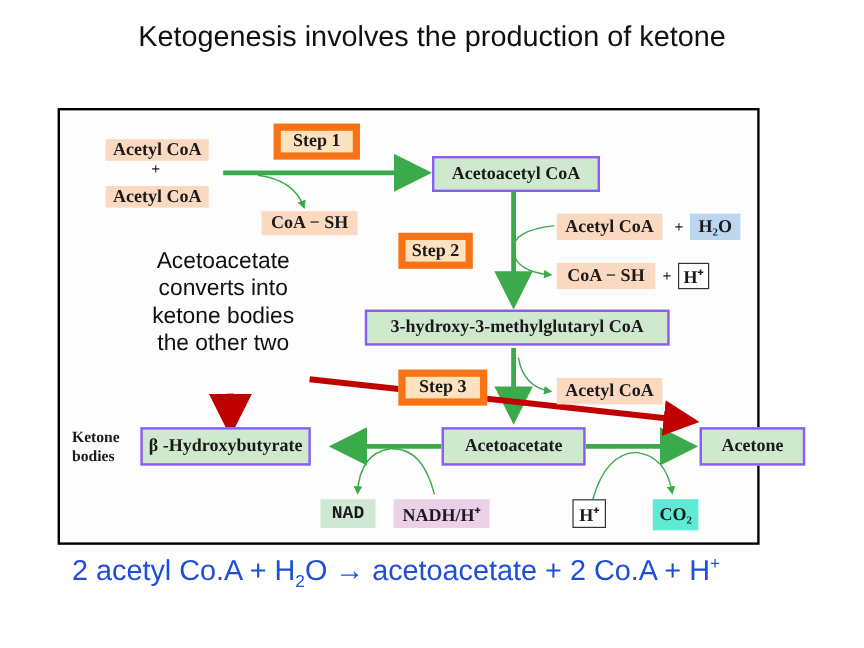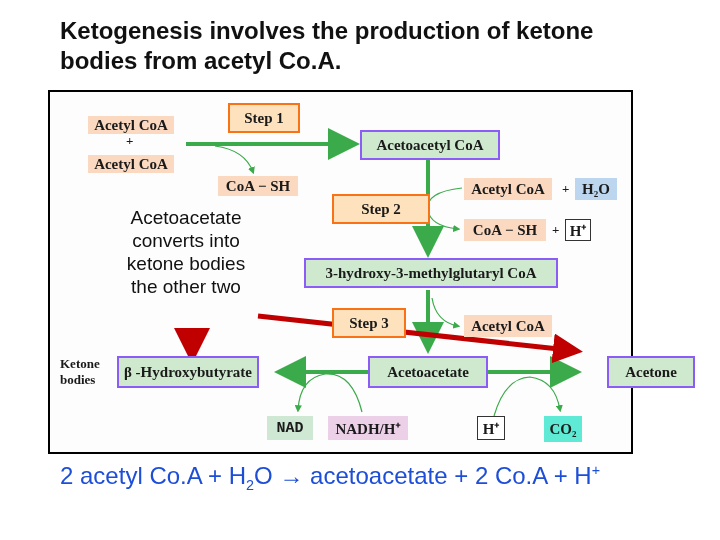--- a/index.html
+++ b/index.html
@@ -1,39 +1,38 @@
 <!DOCTYPE html>
 <html><head>
 <meta charset="utf-8">
 <style>
   html, body { margin:0; padding:0; }
   body { width:720px; height:540px; background:#ffffff; position:relative; overflow:hidden; font-family:"Liberation Sans", sans-serif; }
-  .title { position:absolute; left:60px; top:16px; width:600px; text-align:left; font-size:24px; line-height:30px; color:#111;font-weight:bold; }
+  .title { position:absolute; left:60px; top:16px; width:600px; text-align:center; font-size:24px; line-height:30px; color:#111; }
   .frame { position:absolute; left:48px; top:90px; width:585px; height:364px; border:2px solid #000; background:#fdfdfd; box-sizing:border-box; }
   .box { position:absolute; font-family:"Liberation Serif", serif; font-weight:bold; font-size:15px; color:#1a1a1a; display:flex; align-items:center; justify-content:center; box-sizing:border-box; white-space:nowrap; }
   .peach { background:#fbd9c0; }
-  .step { background:#fde2bd; border:2px solid #f97316; }
+  .step { background:#fde2bd; border:6px solid #f97316; }
   .green { background:#cfe9cf; border:2px solid #8b5cf6; }
   .blue { background:#bcd6ef; }
   .nad { background:#cfe8d4; }
   .nadh { background:#ecd0e8; }
   .co2 { background:#5eead4; }
   .hbox { background:#fff; border:1px solid #333; }
   .plain { font-family:"Liberation Serif", serif; font-weight:bold; font-size:13px; position:absolute; color:#1a1a1a; }
   .annot { position:absolute; left:96px; top:206px; width:180px; text-align:center; font-size:19px; line-height:23px; color:#111; }
   .equation { position:absolute; left:60px; top:462px; width:640px; font-size:24px; color:#1d4ed8; white-space:nowrap; }
   svg.overlay { position:absolute; left:0; top:0; }
   sub, sup { font-size:0.6em; }
 </style>
 </head>
 <body>
 
 <div class="title">
   <div>Ketogenesis involves the production of ketone</div>
-  <div>bodies from acetyl Co.A.</div>
 </div>
 
 <div class="frame"></div>
 
 <svg class="overlay" width="720" height="540">
   <defs>
     <marker id="gArrow" markerWidth="8" markerHeight="8" refX="6" refY="4" orient="auto">
       <path d="M0,0 L8,4 L0,8 Z" fill="#3aaa4a"></path>
     </marker>
     <marker id="gSmall" markerWidth="6" markerHeight="6" refX="4" refY="3" orient="auto">
@@ -65,40 +64,40 @@
 
 <div class="box peach" style="left:88px;top:116px;width:86px;height:18px;">Acetyl CoA</div>
 <div class="plain" style="left:126px;top:133px;">+</div>
 <div class="box peach" style="left:88px;top:155px;width:86px;height:18px;">Acetyl CoA</div>
 
 <div class="box step" style="left:228px;top:103px;width:72px;height:30px;">Step 1</div>
 <div class="box peach" style="left:218px;top:176px;width:80px;height:20px;">CoA − SH</div>
 
 <div class="box green" style="left:360px;top:130px;width:140px;height:30px;">Acetoacetyl CoA</div>
 
-<div class="box step" style="left:332px;top:194px;width:98px;height:30px;">Step 2</div>
+<div class="box step" style="left:332px;top:194px;width:62px;height:30px;">Step 2</div>
 <div class="box peach" style="left:464px;top:178px;width:88px;height:22px;">Acetyl CoA</div>
 <div class="plain" style="left:562px;top:181px;">+</div>
 <div class="box blue" style="left:575px;top:178px;width:42px;height:22px;">H₂O</div>
 <div class="box peach" style="left:464px;top:219px;width:82px;height:22px;">CoA − SH</div>
 <div class="plain" style="left:552px;top:222px;">+</div>
 <div class="box hbox" style="left:565px;top:219px;width:26px;height:22px;">H⁺</div>
 
 <div class="box green" style="left:304px;top:258px;width:254px;height:30px;">3-hydroxy-3-methylglutaryl CoA</div>
 
 <div class="box step" style="left:332px;top:308px;width:74px;height:30px;">Step 3</div>
 <div class="box peach" style="left:464px;top:315px;width:88px;height:22px;">Acetyl CoA</div>
 
 <div class="plain" style="left:60px;top:356px;line-height:16px;">
   <div>Ketone</div>
   <div>bodies</div>
 </div>
 <div class="box green" style="left:117px;top:356px;width:142px;height:32px;">β -Hydroxybutyrate</div>
 <div class="box green" style="left:368px;top:356px;width:120px;height:32px;">Acetoacetate</div>
-<div class="box green" style="left:583px;top:356px;width:88px;height:32px;margin-left:24px;">Acetone</div>
+<div class="box green" style="left:583px;top:356px;width:88px;height:32px;">Acetone</div>
 
 <div class="box nad" style="left:267px;top:416px;width:46px;height:24px;font-family:Liberation Mono, monospace;">NAD</div>
 <div class="box nadh" style="left:328px;top:416px;width:80px;height:24px;">NADH/H⁺</div>
 <div class="box hbox" style="left:477px;top:416px;width:28px;height:24px;">H⁺</div>
 <div class="box co2" style="left:544px;top:416px;width:38px;height:26px;">CO₂</div>
 
 <div class="annot">
   <div>Acetoacetate</div>
   <div>converts into</div>
   <div>ketone bodies</div>

